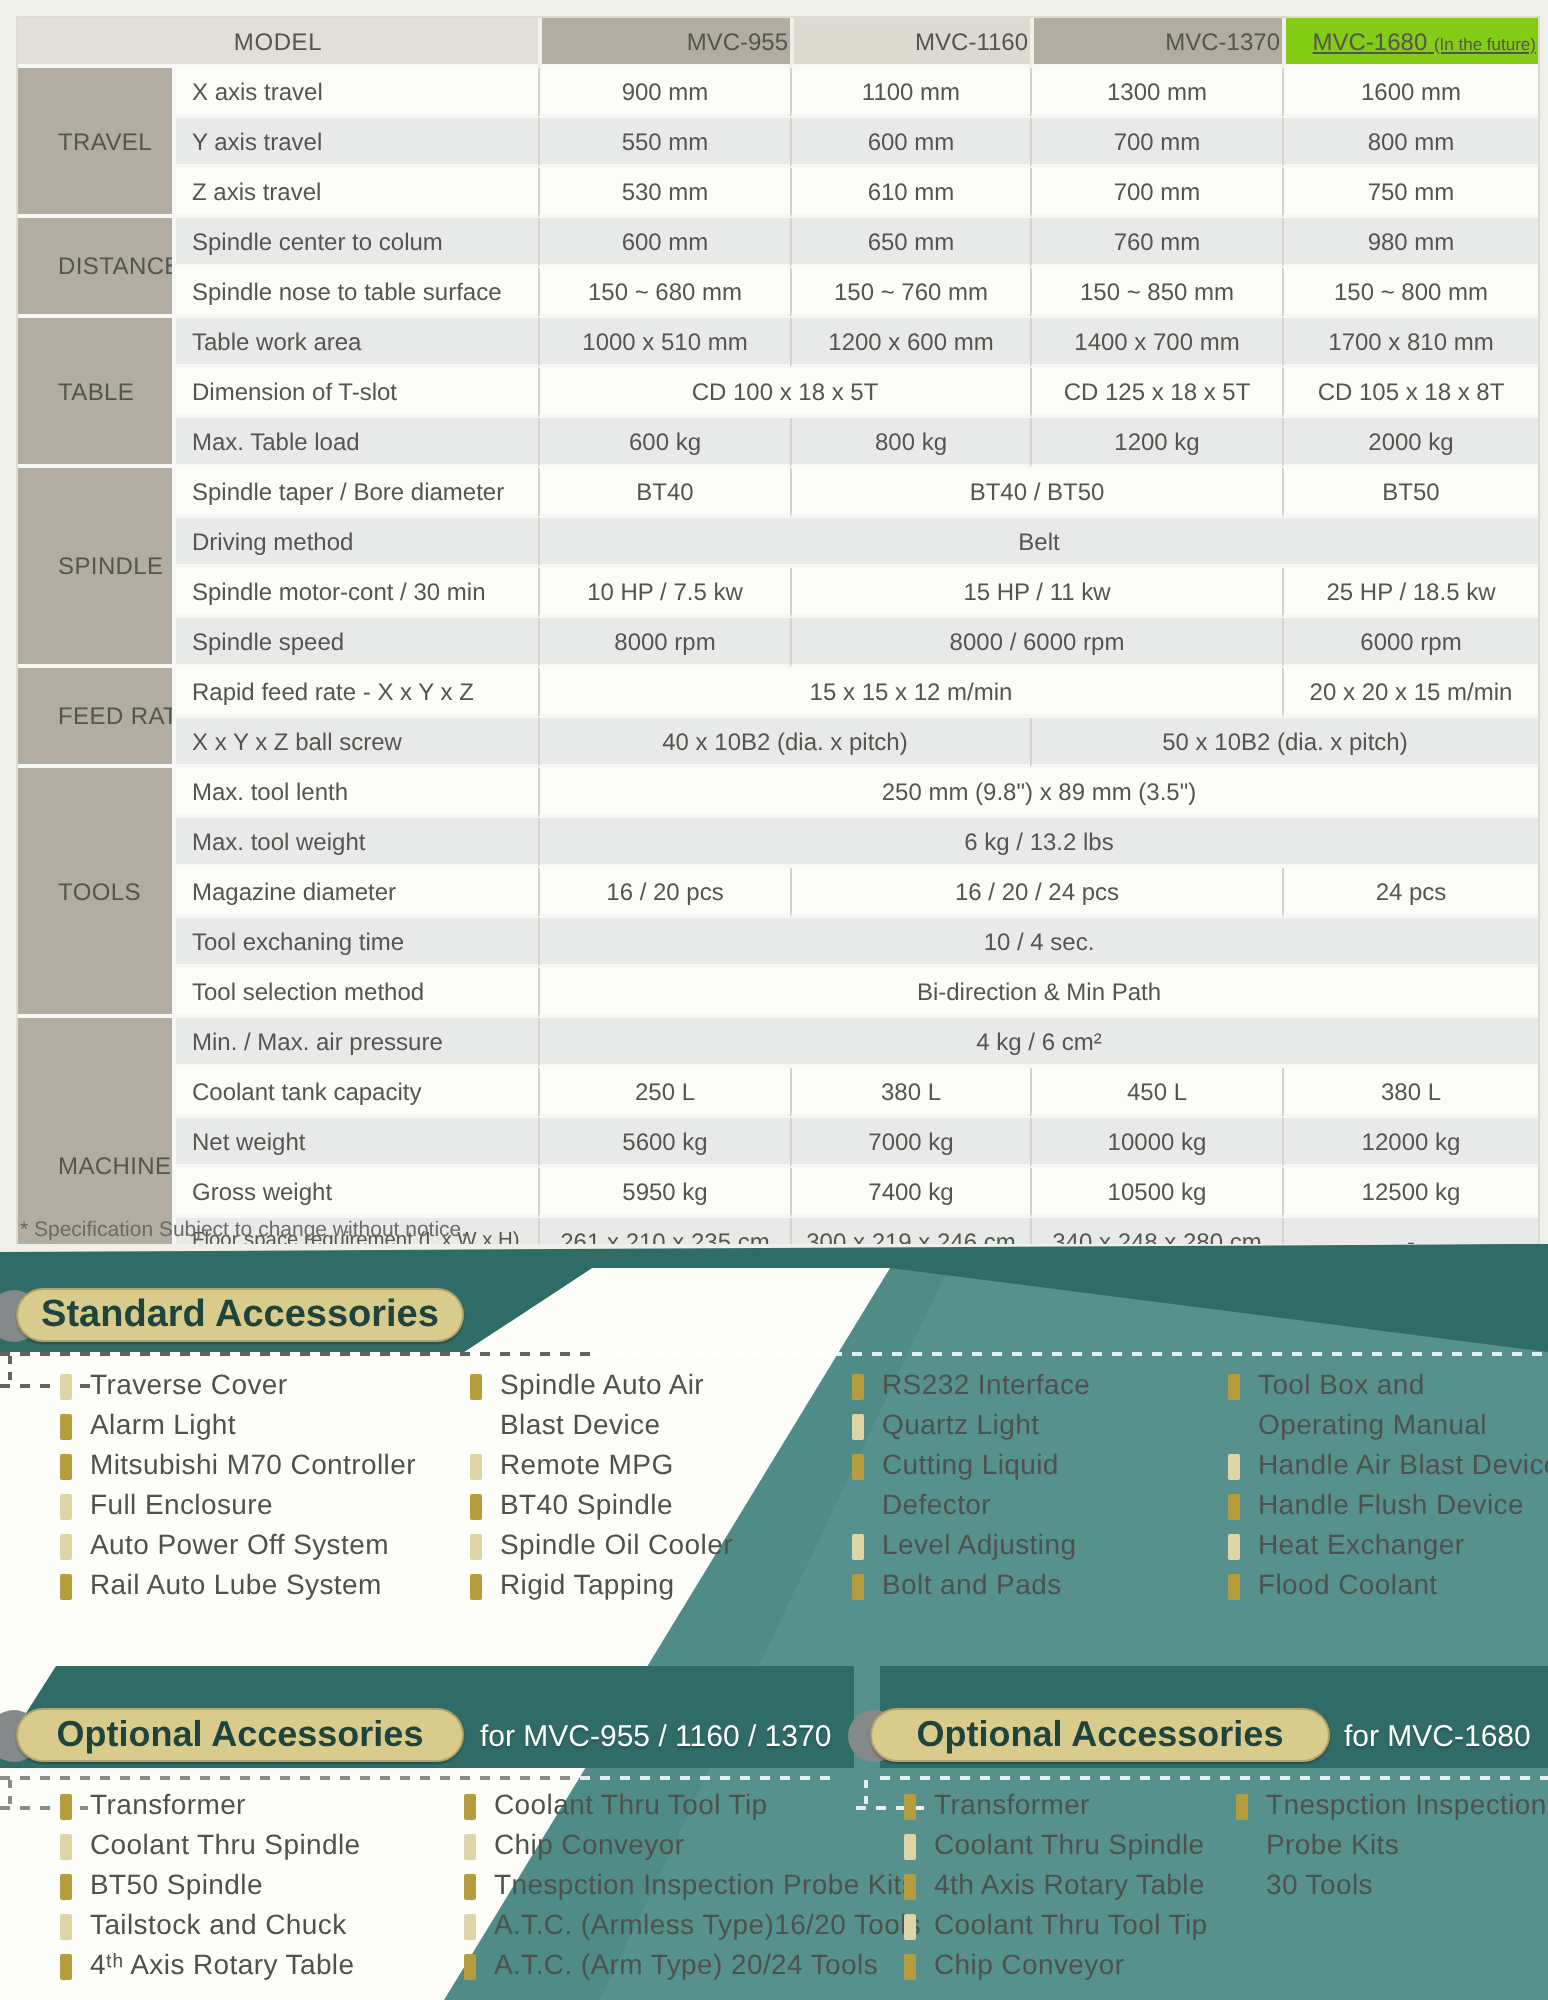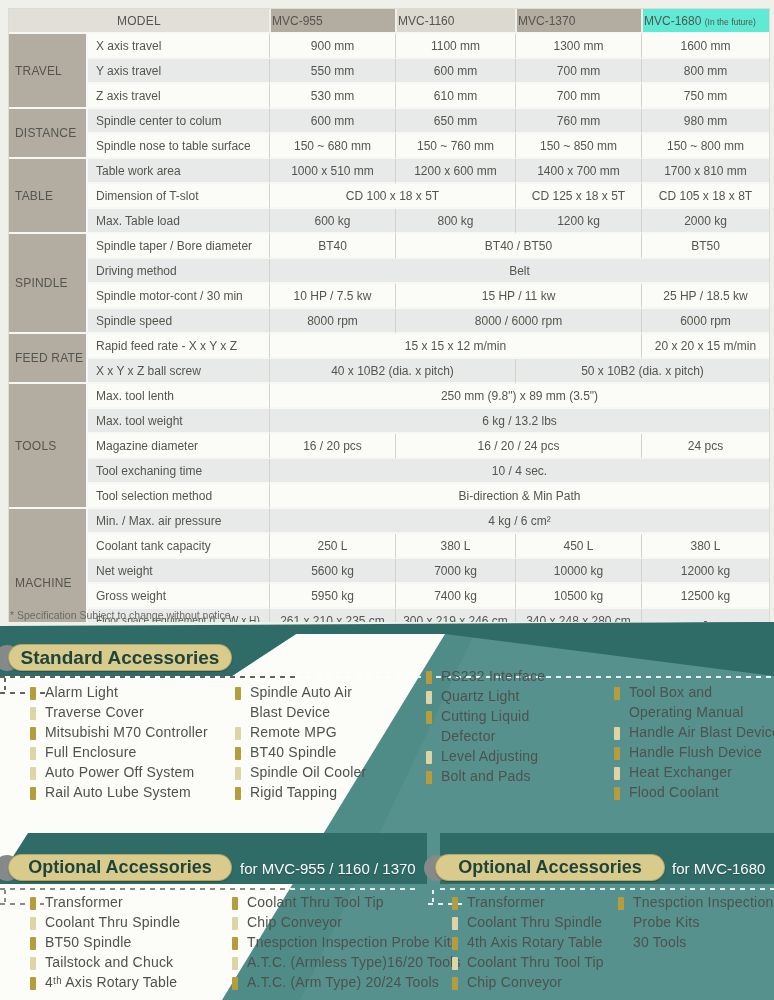--- a/index.html
+++ b/index.html
@@ -5,31 +5,31 @@
   html,body{margin:0;padding:0;}
   .page{position:relative;width:774px;height:1000px;overflow:hidden;
         font-family:"Liberation Sans",sans-serif;background:#eff0ea;}
 
   
   .top-section{position:absolute;left:0;top:0;width:774px;height:622px;background:#eff0ea;}
   table.spec{position:absolute;left:8px;top:8px;width:760px;border-collapse:separate;border-spacing:0;
              table-layout:fixed;border:1px solid #dcdcd5;}
   table.spec td{height:21px;border-bottom:2px solid #f7f7f3;vertical-align:middle;
                 color:#55554f;font-size:12px;overflow:hidden;white-space:nowrap;}
-  td.cat{background:#b2ada0;color:#54534c;font-size:10.5px;padding-left:6px;letter-spacing:.2px;}
+  td.cat{background:#b2ada0;color:#54534c;font-size:10.5px;padding-left:20px;letter-spacing:.2px;}
   td.lab{padding-left:8px;border-left:2px solid #f7f7f3;font-size:12px;}
   td.lab.small{font-size:10.2px;}
   td.val{text-align:center;border-left:1px solid #d3d3cc;}
   tr.plain td.lab,tr.plain td.val{background:#fbfbf8;}
   tr.stripe td.lab,tr.stripe td.val{background:#e8eae9;}
   td.hmodel{background:#e1dfd7;text-align:center;font-size:12px;color:#4a4a44;letter-spacing:.3px;}
-  td.hcell{text-align:left;font-size:13px;color:#45453f;border-left:2px solid #f0efe9;}
+  td.hcell{text-align:right;font-size:13px;color:#45453f;border-left:2px solid #f0efe9;}
   td.hcell.dark{background:#b2ada0;}
   td.hcell.light{background:#dbd9d0;}
-  td.hcell.light2{background:#5eead4;}
+  td.hcell.light2{background:#84cc16;text-decoration:underline;}
   .hnote{font-size:8.5px;color:#55554d;}
   .footnote{position:absolute;left:10px;top:609px;font-size:10.5px;color:#6b6b64;}
 
   
   .teal-section{position:absolute;left:0;top:622px;width:774px;height:378px;background:#4f8c87;}
   .shape{position:absolute;left:0;top:0;width:774px;height:378px;}
   .light-overlay{background:rgba(255,255,255,0.05);
       clip-path:polygon(480px 0,774px 0,774px 378px,300px 378px);}
   .paper-sliver{background:#eff0ea;clip-path:polygon(0 0,774px 0,0 8px);}
   .white-wedge{background:#fcfcf9;
@@ -284,26 +284,26 @@
     <div class="pill-cap" style="left:424px;top:233px;"></div>
     <div class="pill optr">
       <span>Optional Accessories</span>
     </div>
     <div class="for-label" style="left:672px;top:238px;">for MVC-1680</div>
     <div class="dash-h dash-white" style="left:440px;top:266px;width:334px;"></div>
     <div class="dash-v dashv-white" style="left:432px;top:268px;height:14px;"></div>
     <div class="dash-h dash-white" style="left:428px;top:281px;width:34px;"></div>
   <div class="acc-col" style="left: 30px; top: 62px;">
         <div class="acc-item">
+          <span class="bullet light"></span>
+          <span class="acc-label">Traverse Cover</span>
+        </div>
+        <div class="acc-item">
           <span class="bullet dark"></span>
           <span class="acc-label">Alarm Light</span>
-        </div>
-        <div class="acc-item">
-          <span class="bullet light"></span>
-          <span class="acc-label">Traverse Cover</span>
         </div>
         <div class="acc-item">
           <span class="bullet dark"></span>
           <span class="acc-label">Mitsubishi M70 Controller</span>
         </div>
         <div class="acc-item">
           <span class="bullet light"></span>
           <span class="acc-label">Full Enclosure</span>
         </div>
         <div class="acc-item">
@@ -334,21 +334,21 @@
         </div>
         <div class="acc-item">
           <span class="bullet light"></span>
           <span class="acc-label">Spindle Oil Cooler</span>
         </div>
         <div class="acc-item">
           <span class="bullet dark"></span>
           <span class="acc-label">Rigid Tapping</span>
         </div>
       </div>
-      <div class="acc-col" style="left: 426px; top: 46px; text-align: right;">
+      <div class="acc-col" style="left: 426px; top: 62px; text-align: right;">
         <div class="acc-item">
           <span class="bullet dark"></span>
           <span class="acc-label">RS232 Interface</span>
         </div>
         <div class="acc-item">
           <span class="bullet light"></span>
           <span class="acc-label">Quartz Light</span>
         </div>
         <div class="acc-item">
           <span class="bullet dark"></span>

